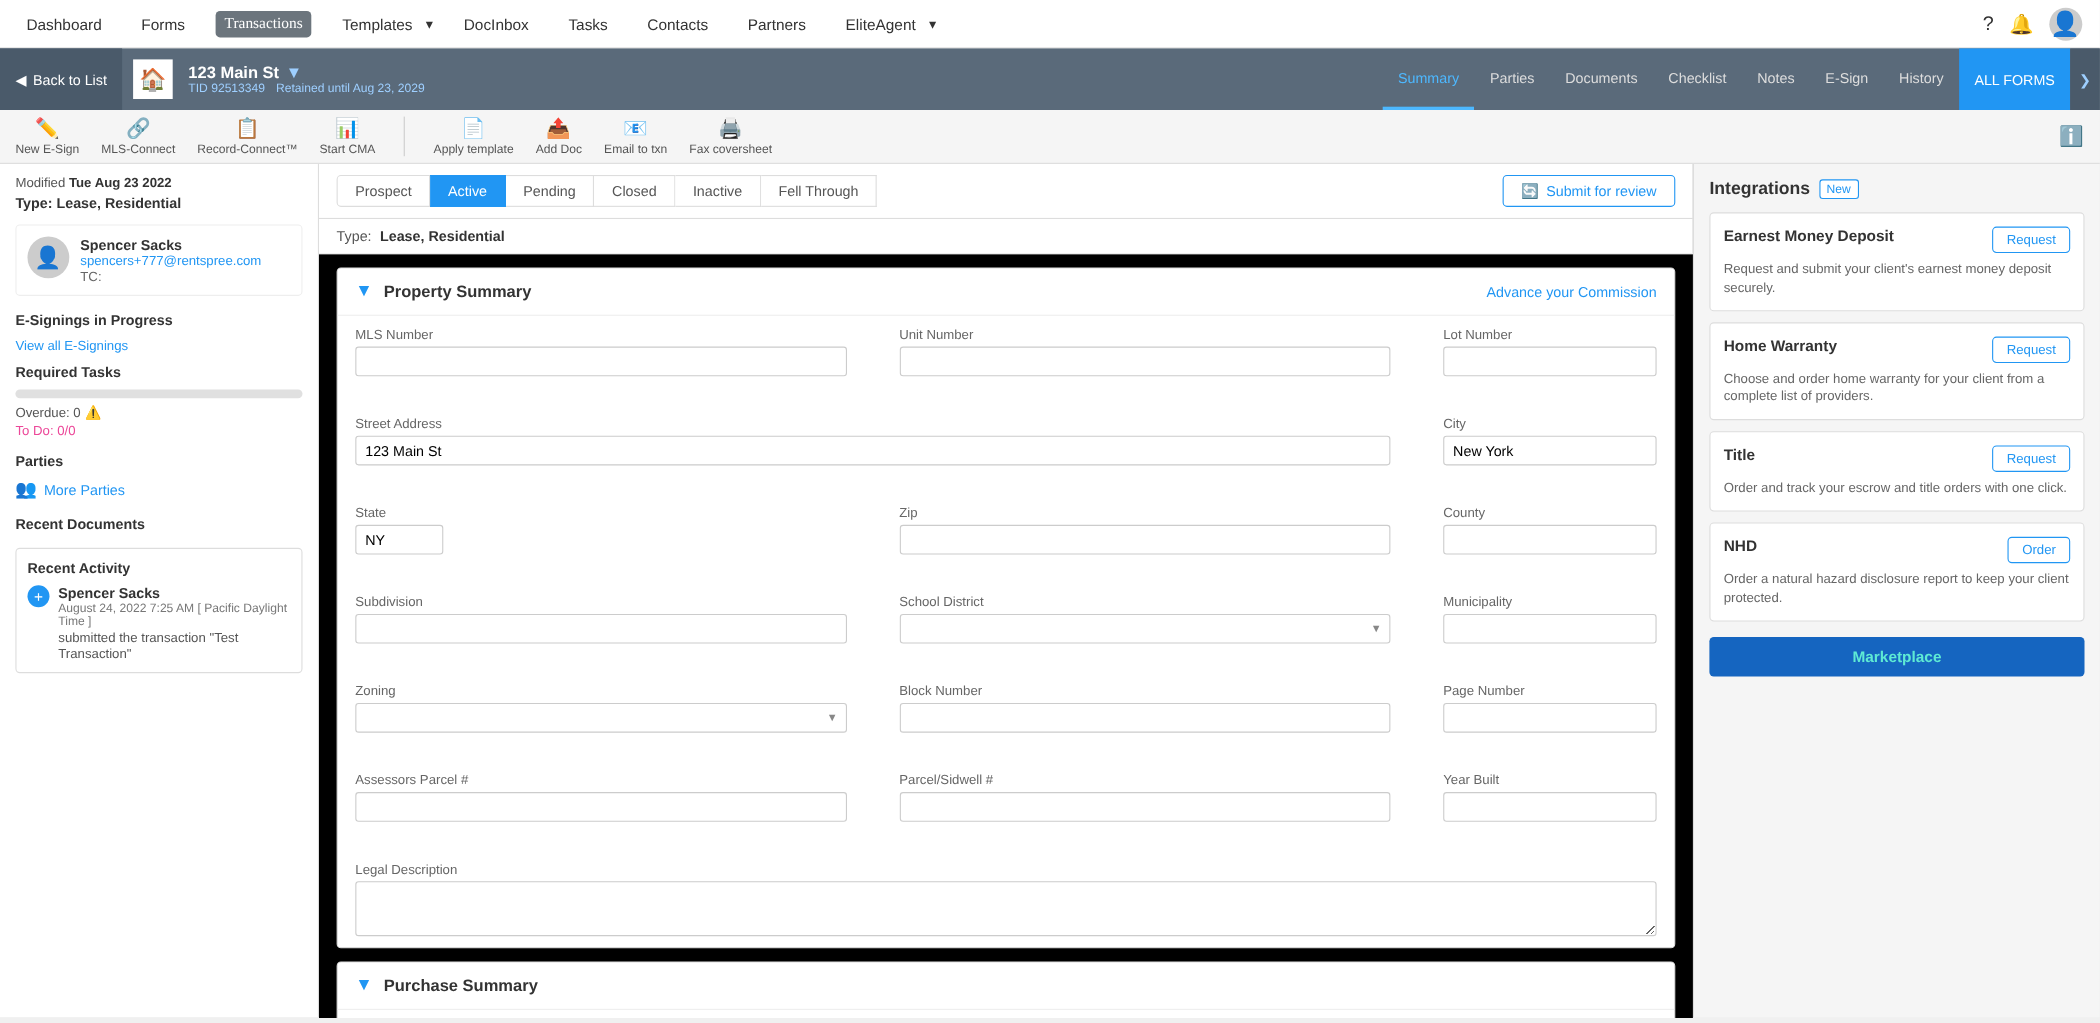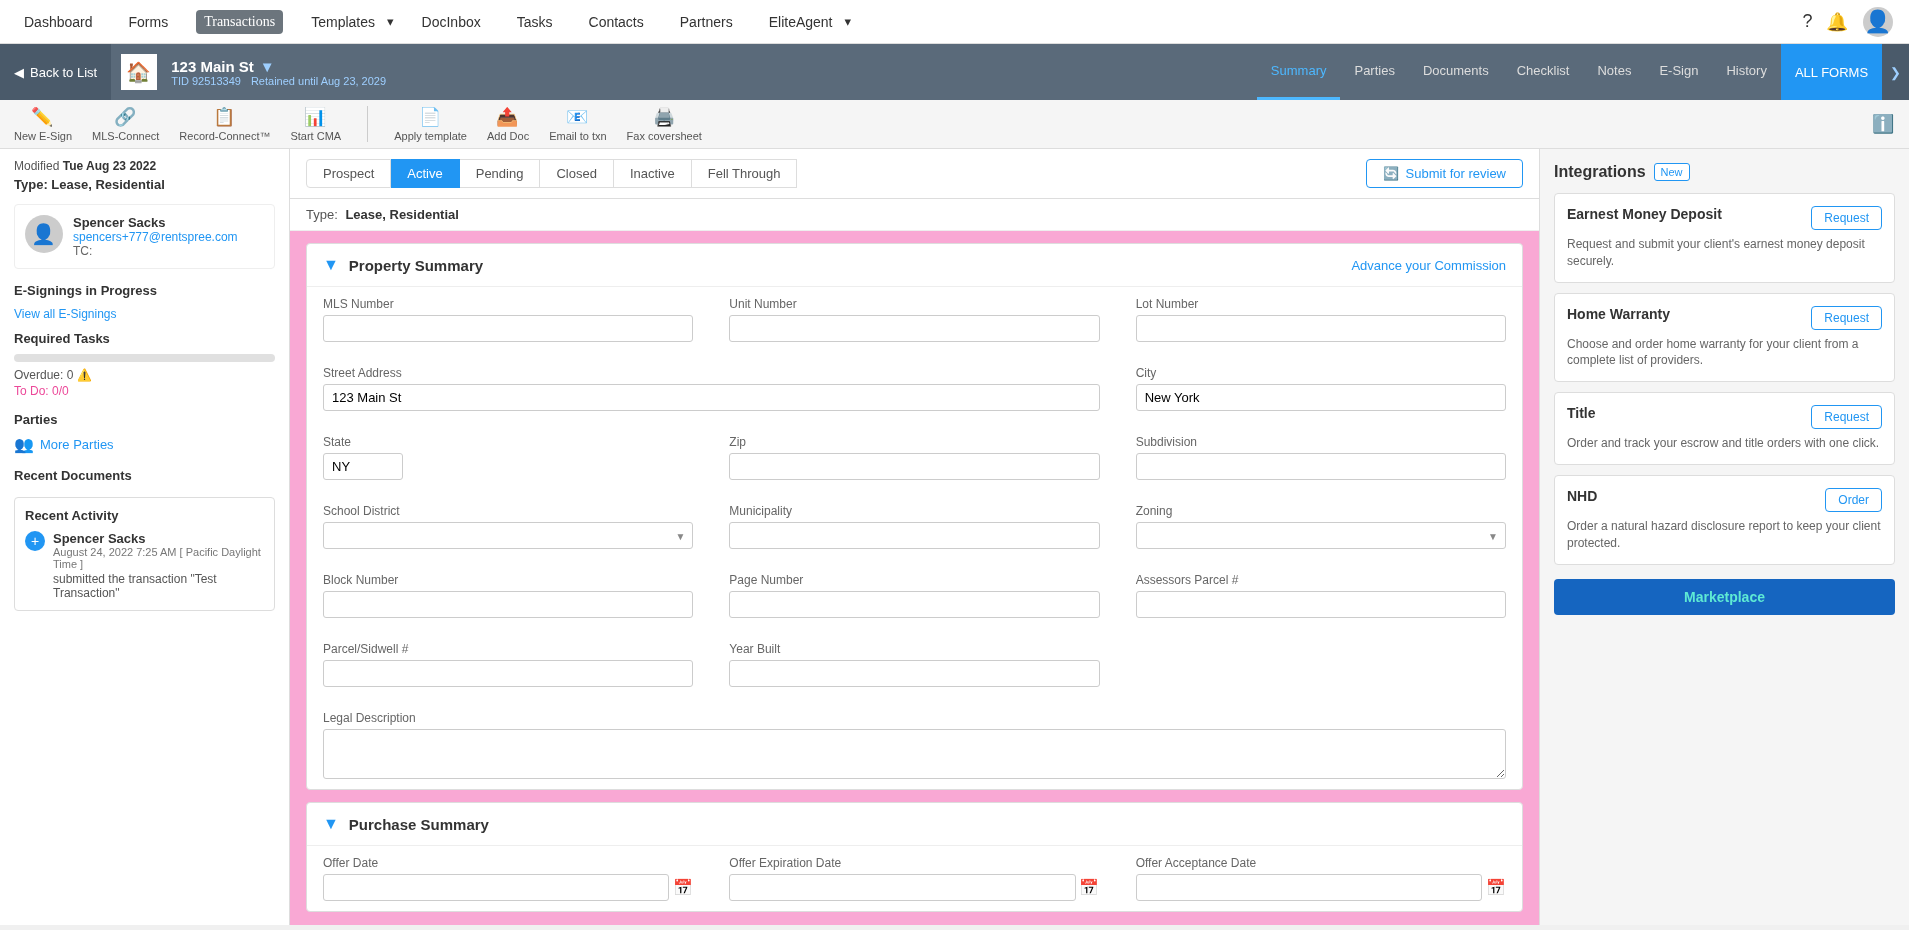--- a/index.html
+++ b/index.html
@@ -206,21 +206,21 @@
     .activity-item { display: flex; align-items: flex-start; gap: 8px; }
     .activity-dot { width: 20px; height: 20px; background: #2196f3; border-radius: 50%; display: flex; align-items: center; justify-content: center; color: #fff; font-size: 14px; flex-shrink: 0; }
     .activity-content .person-name { font-weight: bold; font-size: 13px; }
     .activity-content .timestamp { font-size: 11px; color: #777; }
     .activity-content .activity-text { font-size: 12px; color: #555; margin-top: 2px; }
 
     
     .center-panel {
       flex: 1;
       overflow-y: auto;
-      background: #f9a8d4;
+      background: #000000;
       padding: 0;
     }
 
     
     .status-tabs-bar {
       background: #fff;
       border-bottom: 1px solid #ddd;
       display: flex;
       align-items: center;
       padding: 10px 16px;
@@ -281,22 +281,22 @@
     }
     .form-section-header .advance-link {
       margin-left: auto;
       color: #2196f3;
       font-size: 13px;
       cursor: pointer;
     }
     .collapse-btn { color: #2196f3; cursor: pointer; font-size: 16px; }
     .form-grid {
       display: grid;
-      grid-template-columns: 1fr 1fr 1fr;
-      gap: 4px;
+      grid-template-columns: 1fr 1fr;
+      gap: 16px;
     }
     .form-field {
       padding: 10px 16px;
       display: flex;
       flex-direction: column;
       gap: 4px;
     }
     .form-field label { font-size: 12px; color: #666; }
     .form-field input,
     .form-field select,
@@ -597,20 +597,24 @@
         </div>
 
         <div class="form-field">
           <label>State</label>
           <input type="text" value="NY" style="max-width: 80px;">
         </div>
         <div class="form-field">
           <label>Zip</label>
           <input type="text" style="">
         </div>
+        <div class="form-field">
+          <label>County</label>
+          <input type="text" style="">
+        </div>
 
         <div class="form-field">
           <label>Subdivision</label>
           <input type="text" style="">
         </div>
         <div class="form-field">
           <label>School District</label>
           <div class="select-wrap">
             <select><option></option></select>
           </div>

